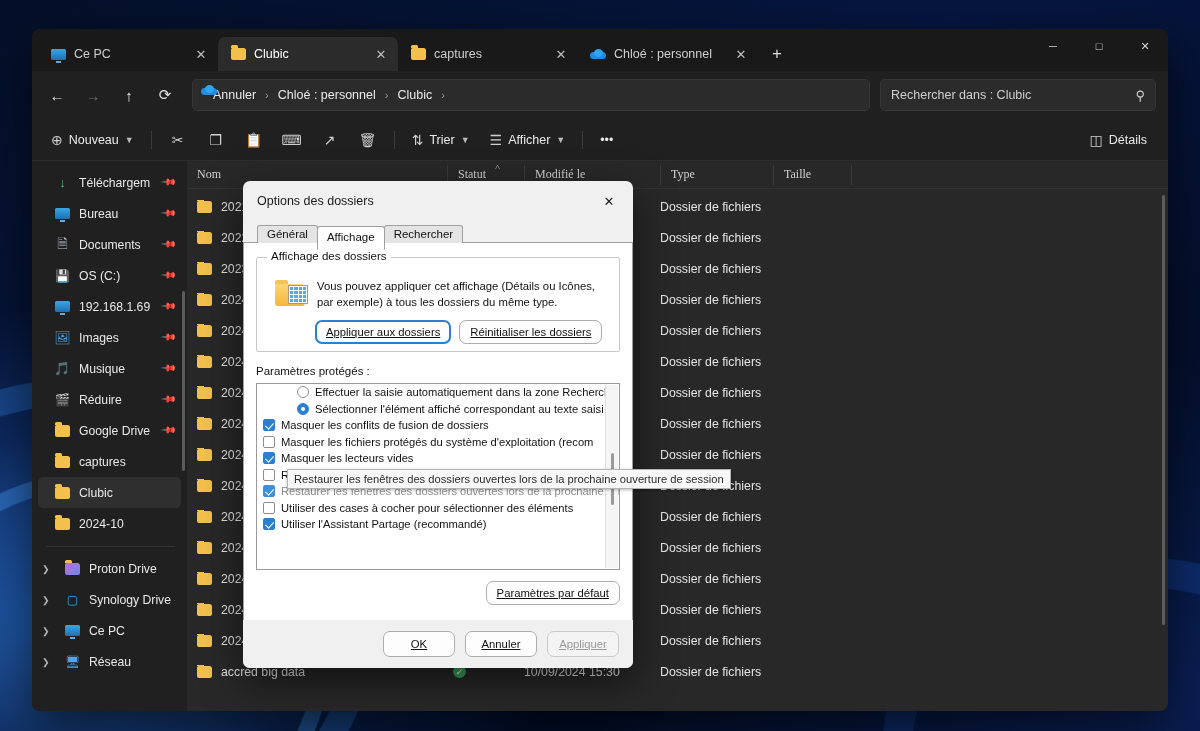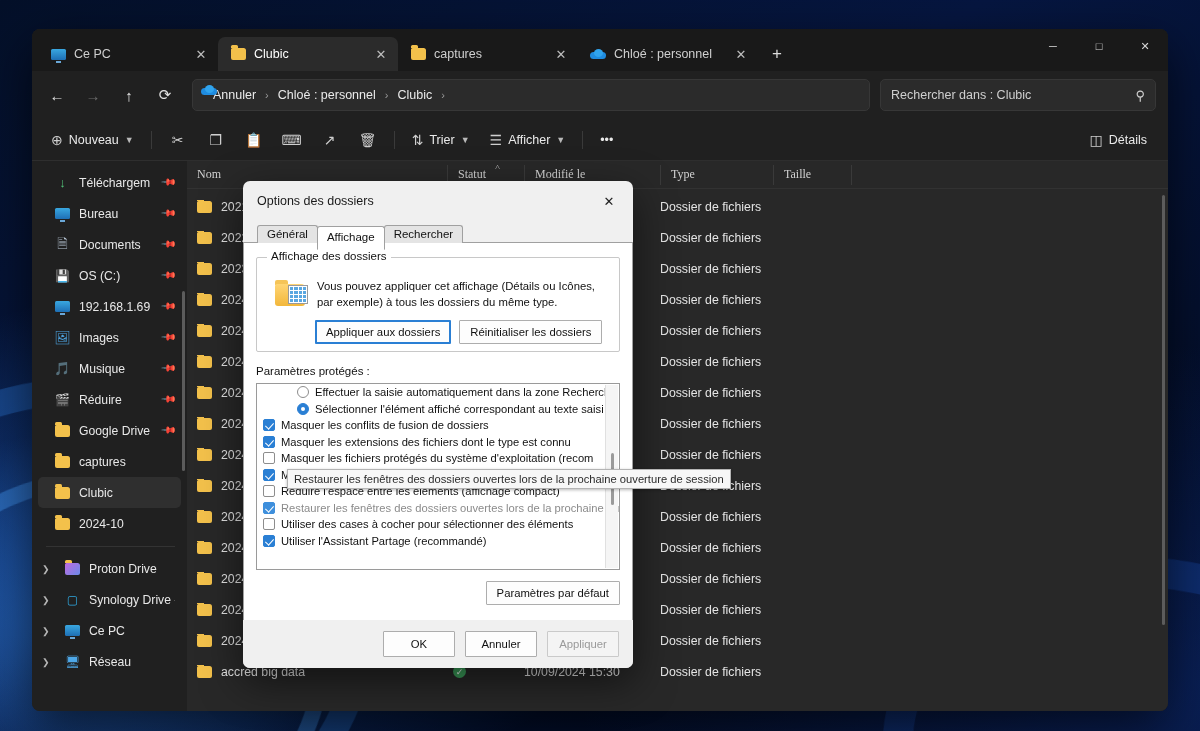--- a/index.html
+++ b/index.html
@@ -318,25 +318,26 @@
     position: absolute; left: 13px; top: 5px; width: 20px; height: 19px;
     background: #fff; border: 1px solid #9a9a9a;
     display: grid; grid-template-columns: repeat(4,1fr); grid-template-rows: repeat(4,1fr); gap: 1px; padding: 1px;
   }
   .grp-folder .fgrid i { background: #5aa7e0; display: block; }
   .grp-text { position: absolute; left: 60px; top: 20px; right: 12px; line-height: 1.45; color: #111; font-size: 11.3px; }
   .grp-btns { position: absolute; left: 58px; top: 62px; display: flex; gap: 8px; }
   .btn {
     background: #fdfdfd;
     border: 1px solid #adadad;
-    border-radius: 1px;
+    border-radius: 7px;
     font-size: 11.3px;
     padding: 5px 10px;
     color: #111;
     white-space: nowrap;
+    text-decoration: underline;
   }
   .btn.focus { border: 2px solid #2a7fd4; padding: 4px 9px; }
   .btn.disabled { color: #9a9a9a; border-color: #cacaca; background: #f4f4f4; }
 
   .adv-label { position: absolute; left: 12px; top: 122px; font-size: 11.5px; color: #111; }
   .listbox {
     position: absolute; left: 12px; top: 140px; right: 12px; height: 187px;
     background: #fff; border: 1px solid #9a9a9a;
     overflow: hidden;
   }
@@ -873,24 +874,20 @@
       </div>
       <div class="litem indent">
         <span class="rb on"></span>
         <span>Sélectionner l'élément affiché correspondant au texte saisi</span>
       </div>
       <div class="litem">
         <span class="cb checked"></span>
         <span>Masquer les conflits de fusion de dossiers</span>
       </div>
       <div class="litem">
-        <span class="cb checked"></span>
-        <span>Masquer les extensions des fichiers dont le type est connu</span>
-      </div>
-      <div class="litem">
         <span class="cb"></span>
         <span>Masquer les fichiers protégés du système d'exploitation (recom</span>
       </div>
       <div class="litem">
         <span class="cb checked"></span>
         <span>Masquer les lecteurs vides</span>
       </div>
       <div class="litem">
         <span class="cb"></span>
         <span>Réduire l'espace entre les éléments (affichage compact)</span>

